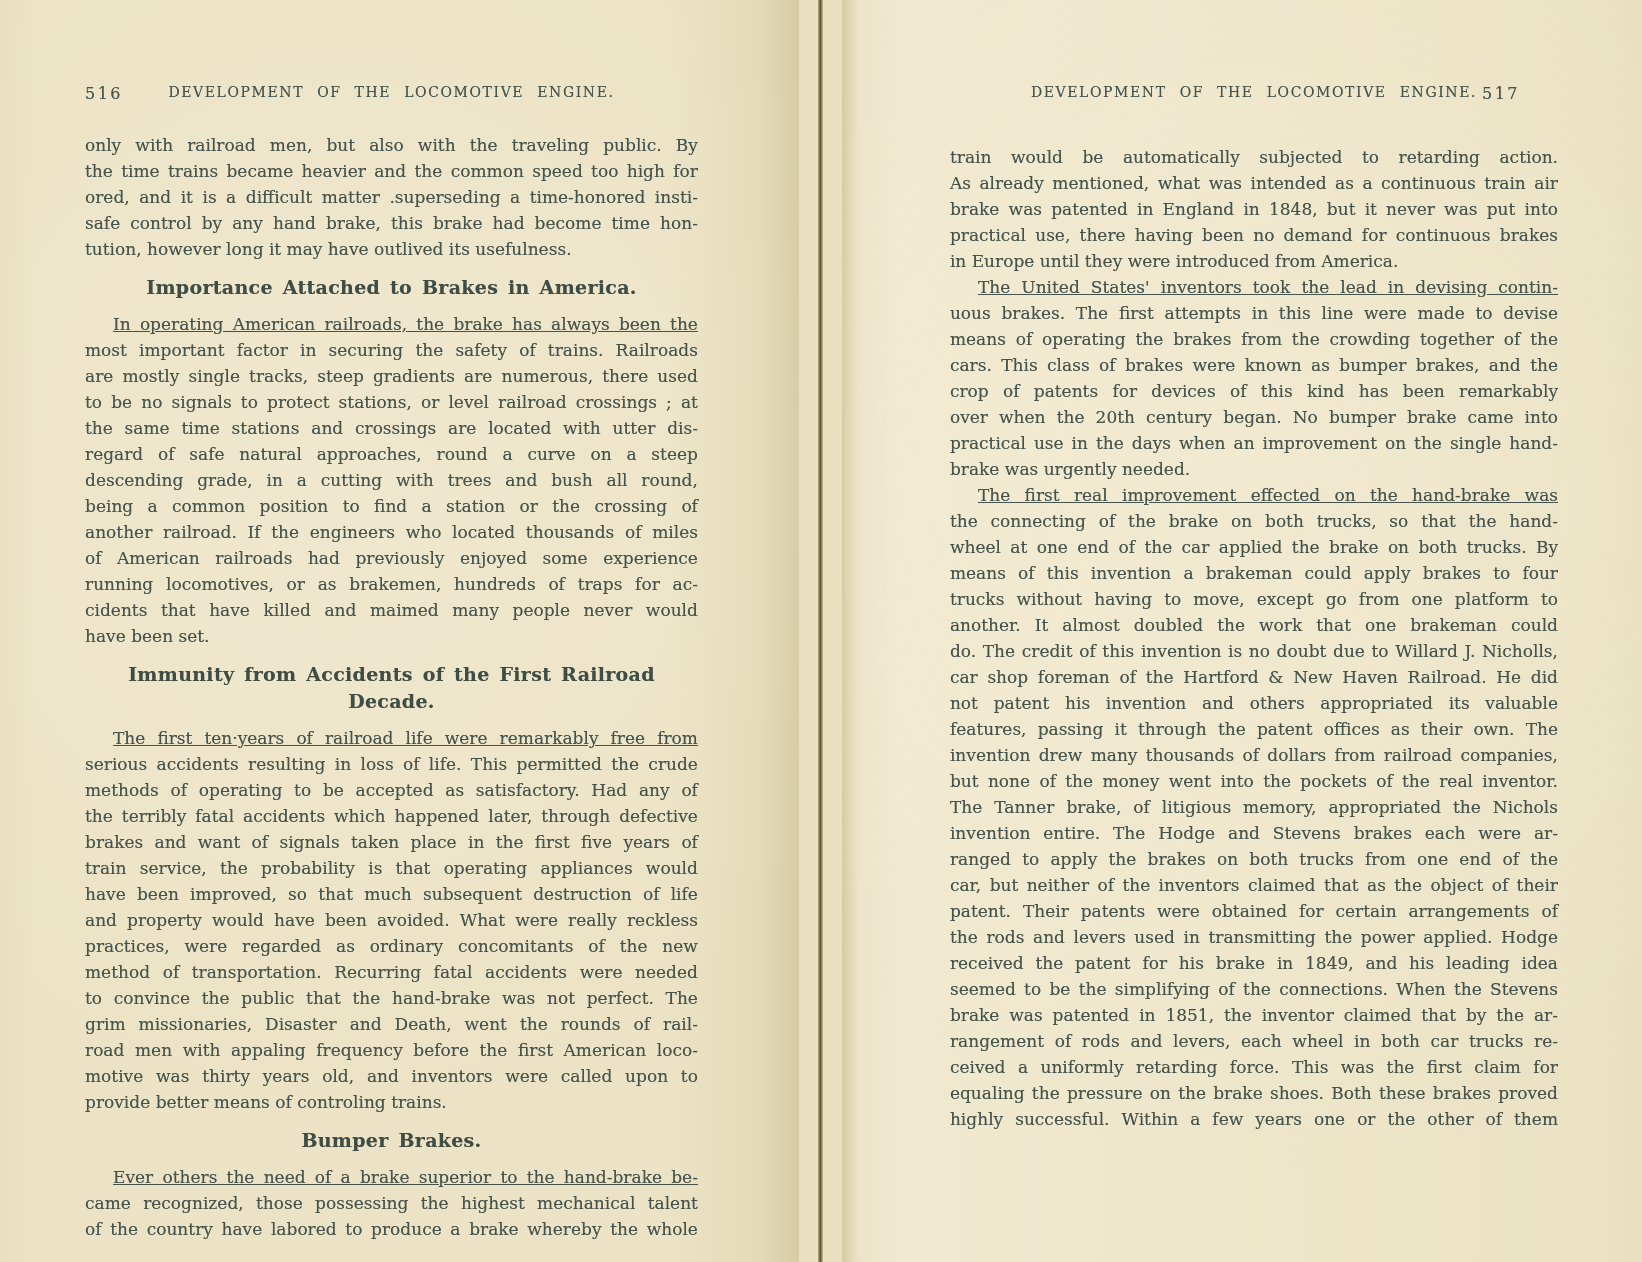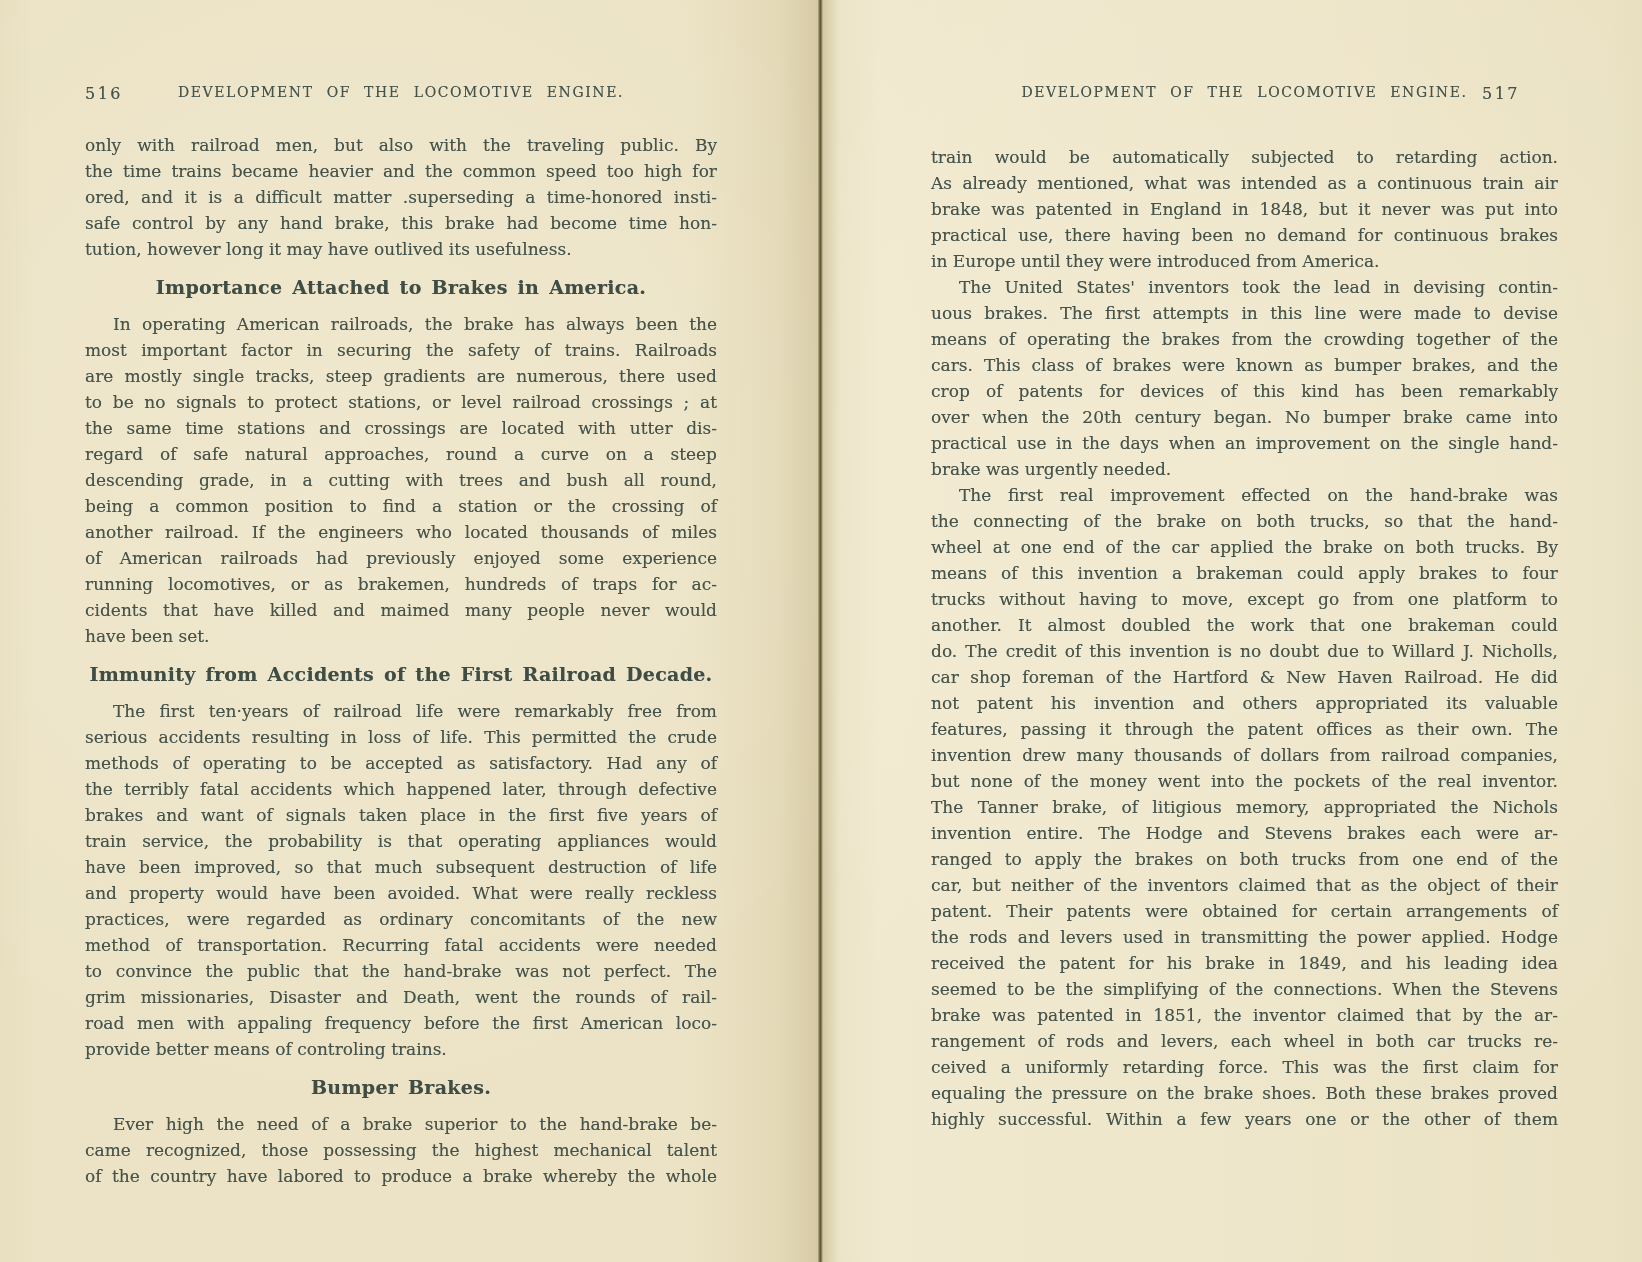--- a/index.html
+++ b/index.html
@@ -2,21 +2,21 @@
 <html><head>
 <meta charset="utf-8">
 <style>
   html,body{margin:0;padding:0;}
   body{
     width:1642px;height:1262px;overflow:hidden;
     font-family:"DejaVu Serif","Liberation Serif",serif;
     background:#e9e0c2;
   }
   .book{
-    position:relative;width:1642px;height:1262px;display:flex;
+    position:relative;width:1642px;height:1262px;display:flex;gap:19px;
   }
   .page{box-sizing:border-box;height:1262px;position:relative;}
   .page-left{
     width:818px;
     padding:84px 101px 0 85px;
     background:
       radial-gradient(120% 85% at 42% 38%, rgba(255,252,240,0.20), rgba(0,0,0,0) 62%),
       linear-gradient(90deg,#e8dec0 0%,#ece3c6 4%,#ece3c6 84%,#e4dab8 95%,#d7cba6 100%);
   }
   .page-right{
@@ -52,21 +52,21 @@
   }
   .page-left .page-body{margin-top:28px;}
   .page-right .page-body{margin-top:40px;}
   .paragraph{margin:0;}
   .text-line{
     white-space:nowrap;
     text-align:justify;
     text-align-last:justify;
   }
   .text-line.last{text-align-last:left;}
-  .text-line.indent{text-indent:28px;}
+  .text-line.indent{text-indent:28px;text-decoration:underline;}
   .section-heading{
     text-align:center;font-weight:bold;
     font-size:19px;line-height:27px;
     letter-spacing:0.3px;word-spacing:3px;
     color:#3f4d45;
   }
   .page-left .section-heading{margin:12px 0 10px;}
   .page-right .section-heading{margin:20px 0 16px;}
 </style>
 </head>
@@ -111,25 +111,26 @@
           <div class="text-line">the terribly fatal accidents which happened later, through defective</div>
           <div class="text-line">brakes and want of signals taken place in the first five years of</div>
           <div class="text-line">train service, the probability is that operating appliances would</div>
           <div class="text-line">have been improved, so that much subsequent destruction of life</div>
           <div class="text-line">and property would have been avoided. What were really reckless</div>
           <div class="text-line">practices, were regarded as ordinary concomitants of the new</div>
           <div class="text-line">method of transportation. Recurring fatal accidents were needed</div>
           <div class="text-line">to convince the public that the hand-brake was not perfect. The</div>
           <div class="text-line">grim missionaries, Disaster and Death, went the rounds of rail-</div>
           <div class="text-line">road men with appaling frequency before the first American loco-</div>
+          <div class="text-line">motive was thirty years old, and inventors were called upon to</div>
           <div class="text-line last">provide better means of controling trains.</div>
         </div>
         <div class="section-heading">Bumper Brakes.</div>
         <div class="paragraph">
-          <div class="text-line indent">Ever high the need of a brake superior to the hand-brake be-</div>
+          <div class="text-line indent">Ever others the need of a brake superior to the hand-brake be-</div>
           <div class="text-line">came recognized, those possessing the highest mechanical talent</div>
           <div class="text-line">of the country have labored to produce a brake whereby the whole</div>
         </div>
       </div>
   </div>
 
   <div class="gutter"></div>
 
   <div class="page page-right">
     <div class="page-header">

